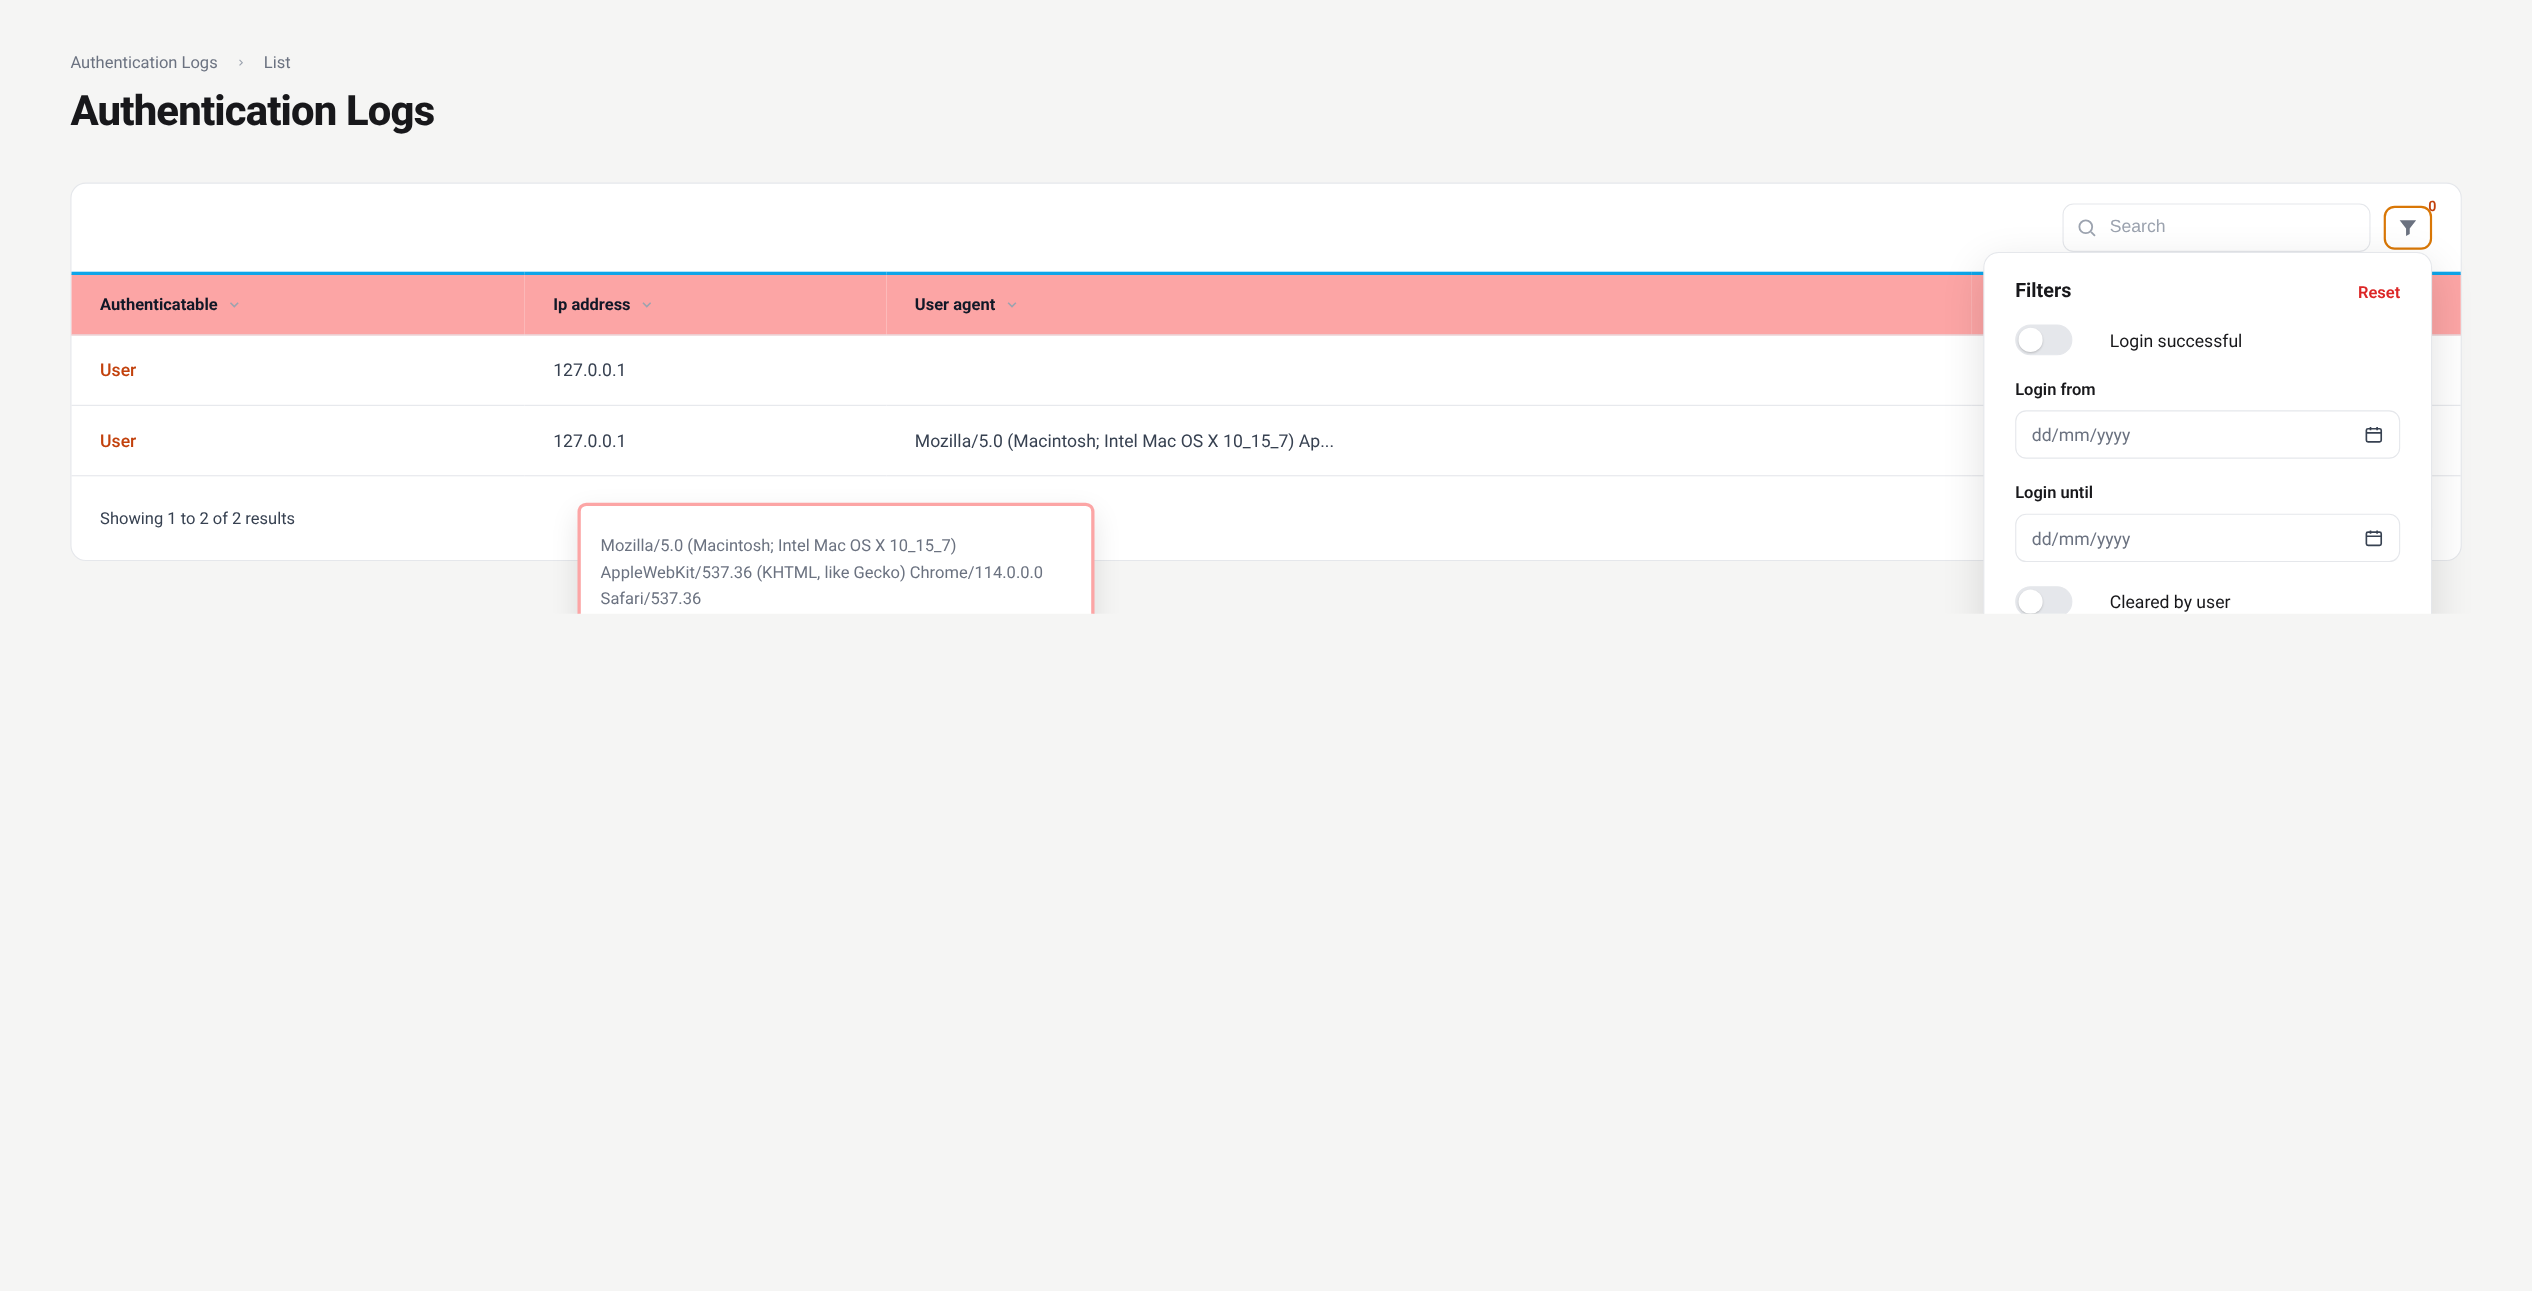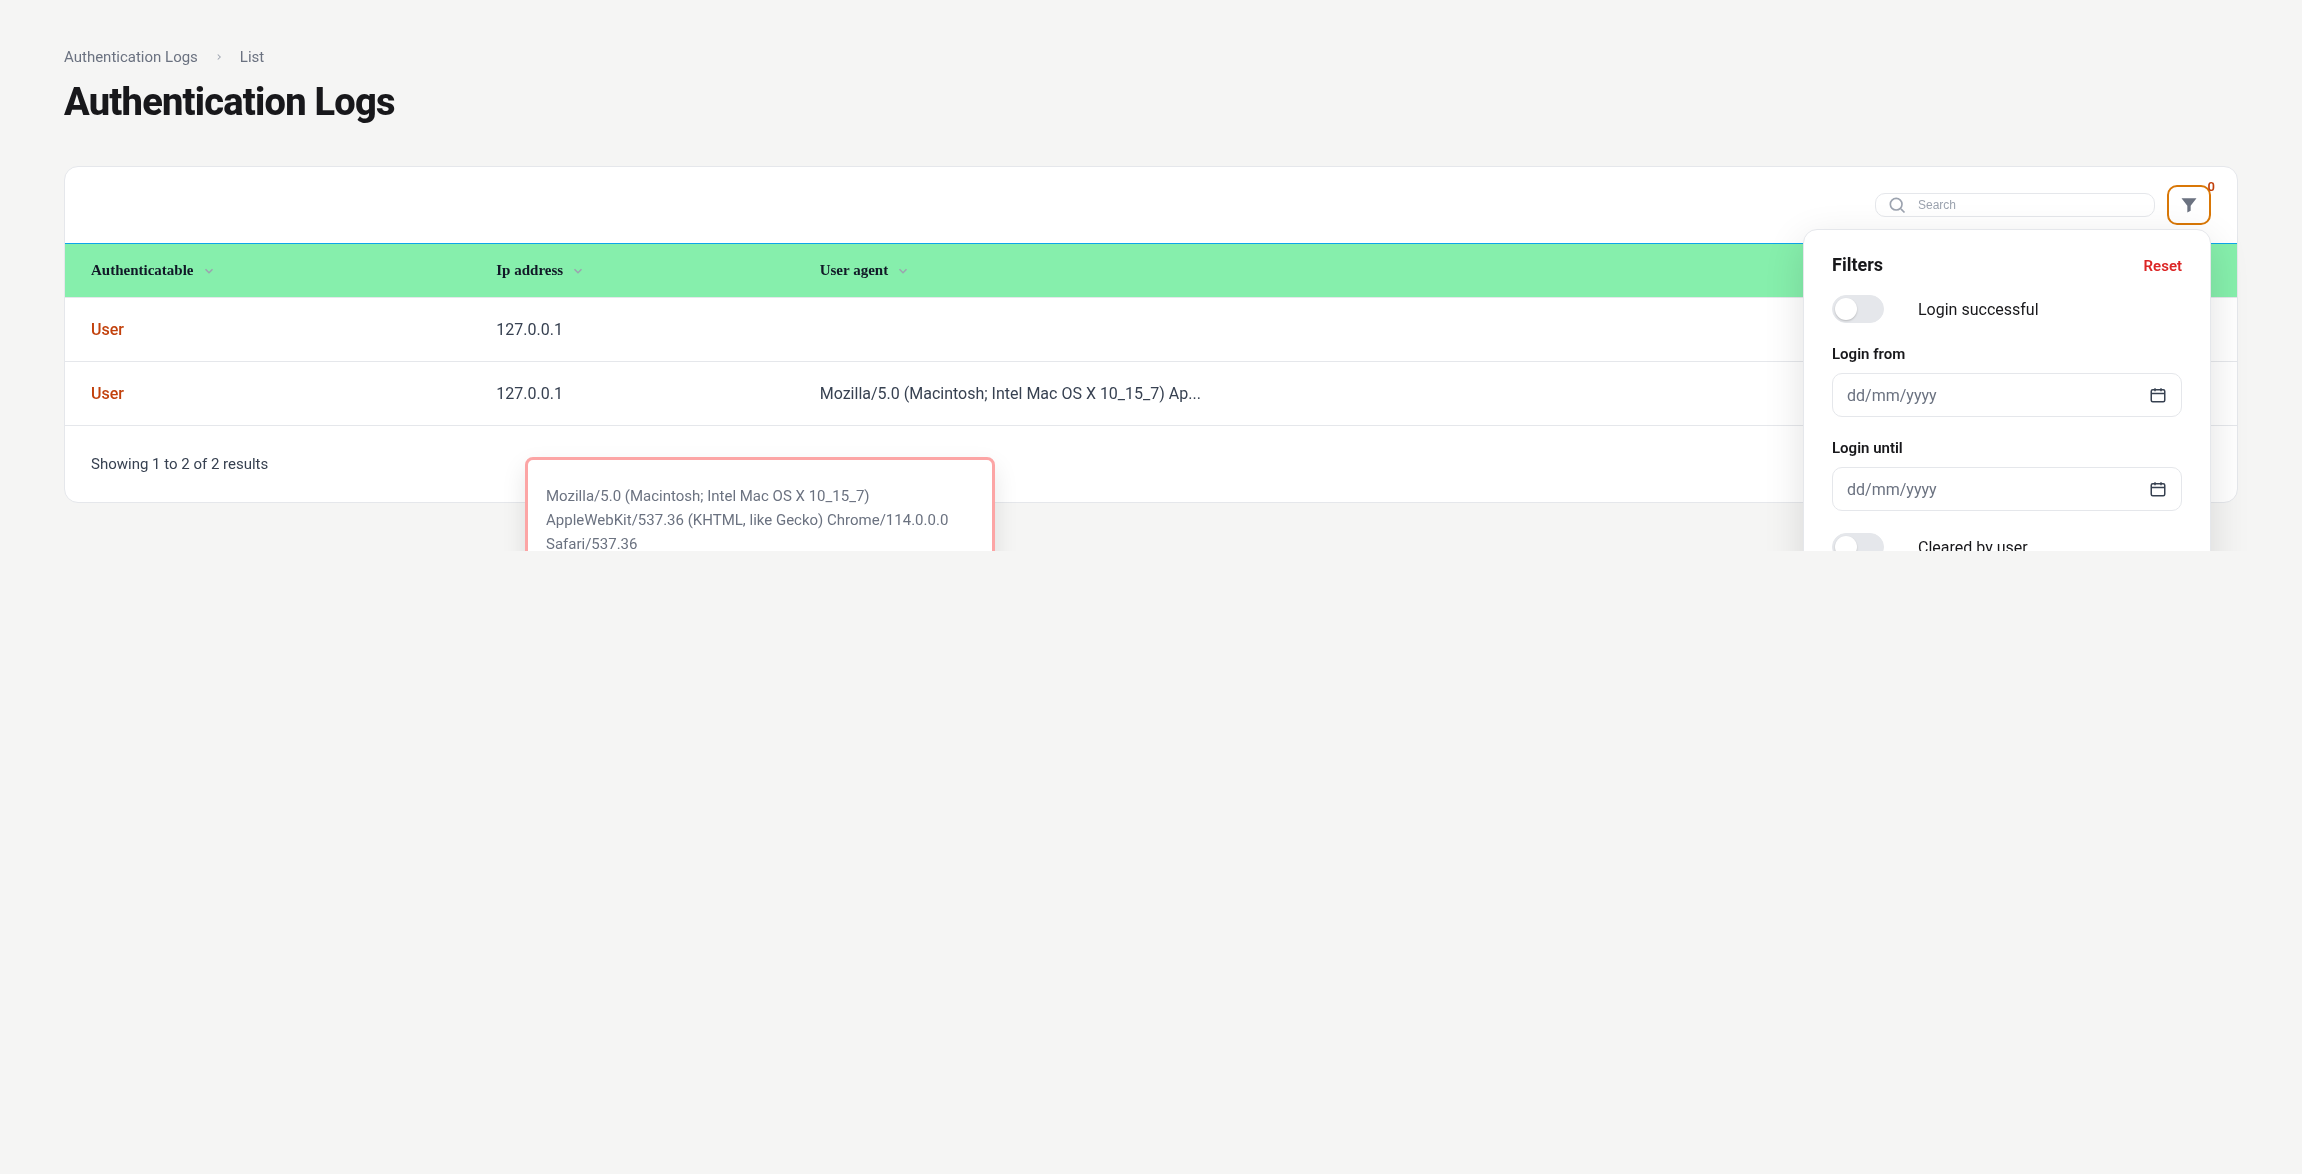--- a/index.html
+++ b/index.html
@@ -44,25 +44,25 @@
     padding: 18px 26px;
     gap: 12px;
   }
 
   .search-wrap {
     position: relative;
     width: 280px;
   }
   .search-wrap input {
     width: 100%;
-    height: 24px;
+    height: 44px;
     border: 1px solid #e5e7eb;
     border-radius: 10px;
     padding: 0 14px 0 42px;
-    font-size: 12px;
+    font-size: 16px;
     color: #111827;
     background: #fff;
   }
   .search-wrap input::placeholder { color: #9ca3af; }
   .search-wrap .icon {
     position: absolute; left: 12px; top: 50%; transform: translateY(-50%);
     color: #9ca3af;
   }
 
   .filter-btn {
@@ -85,25 +85,24 @@
   table.data {
     width: 100%;
     border-collapse: collapse;
   }
   table.data thead th {
     text-align: left;
     font-size: 15px;
     font-weight: 700;
     color: #111827;
     padding: 18px 26px;
-    border-top: 1px solid #0ea5e9;
+    border-top: 3px solid #0ea5e9;
     border-bottom: 1px solid #e5e7eb;
-    background: #86efac;
+    background: #fca5a5;
     white-space: nowrap;
-    font-family: Liberation Serif, serif;
   }
   .th-inner { display: inline-flex; align-items: center; gap: 8px; }
   .chev-down { color: #9ca3af; }
 
   table.data tbody td {
     padding: 22px 26px;
     border-bottom: 1px solid #e5e7eb;
     font-size: 16px;
     color: #374151;
     white-space: nowrap;

